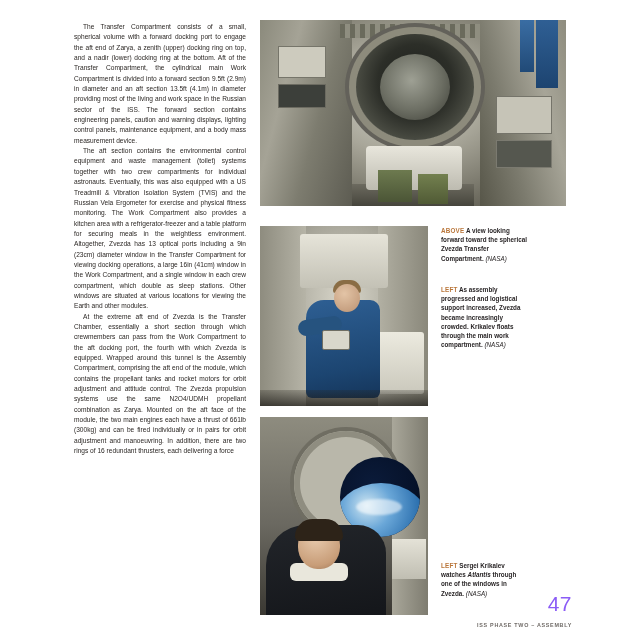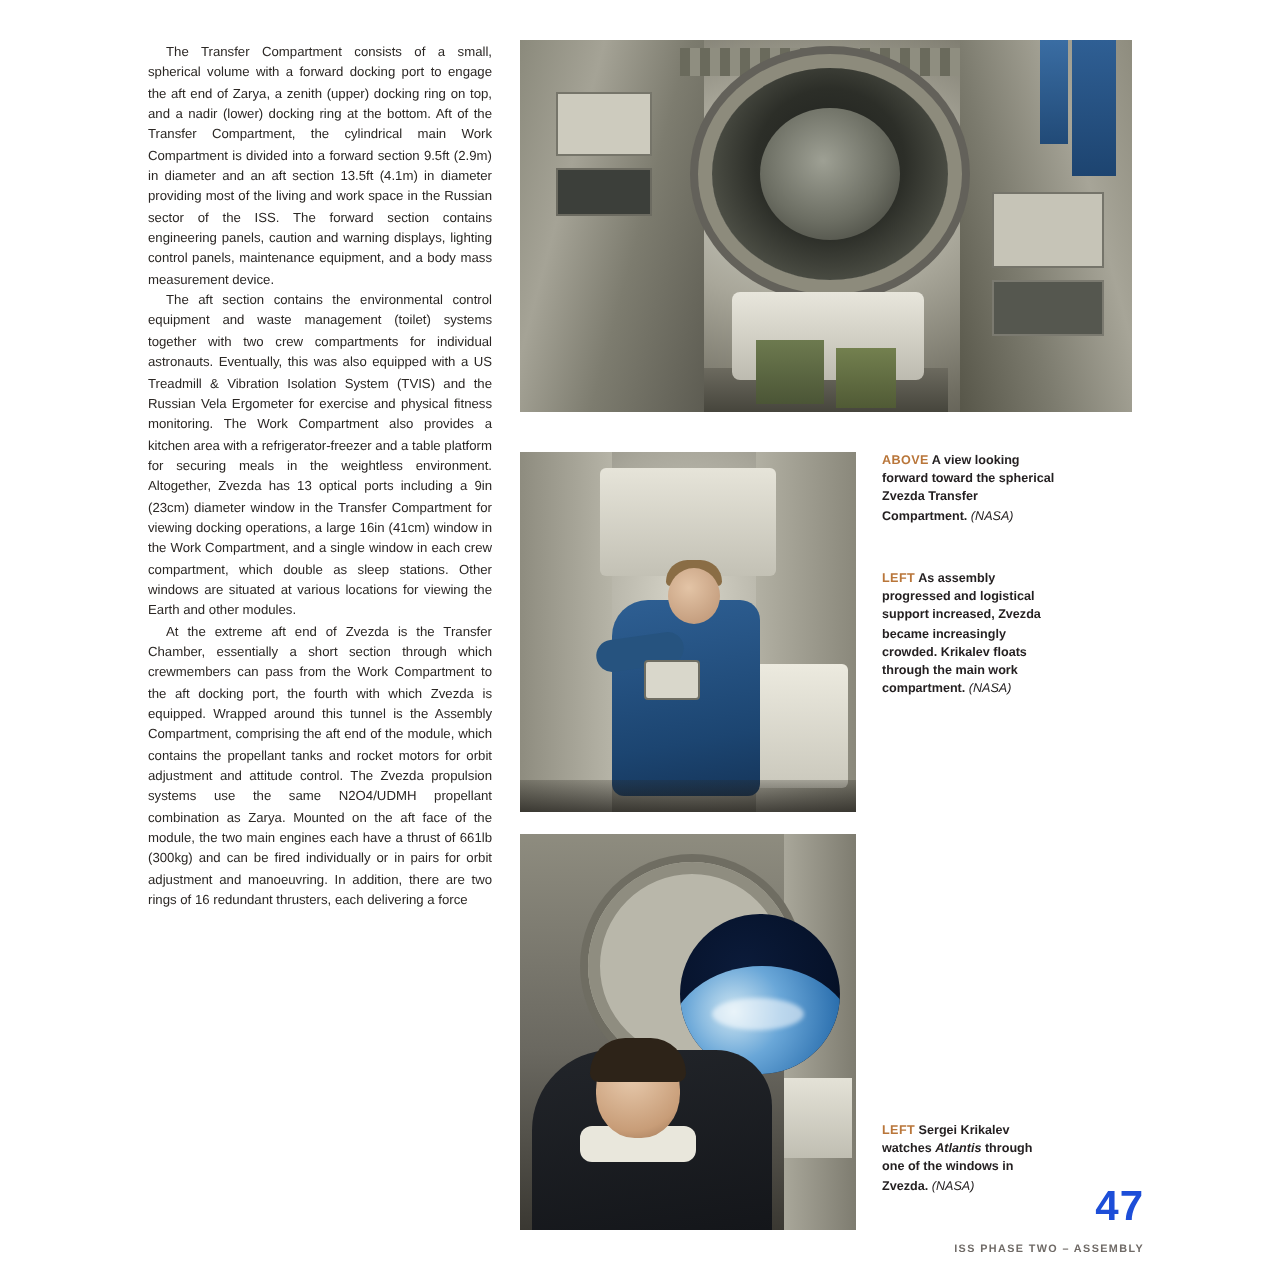--- a/index.html
+++ b/index.html
@@ -70,22 +70,22 @@
   }
   .cap-bold { font-weight: bold; }
   .cap-ital { font-style: italic; }
 
   
   .folio-num {
     position: absolute;
     right: 72px;
     top: 592px;
     font-size: 21px;
-    font-weight: bold;
-    color: #1d4ed8;
+    font-weight: normal;
+    color: #8b5cf6;
     letter-spacing: 0.5px;
   }
   .folio-text {
     position: absolute;
     right: 72px;
     top: 622px;
     font-size: 5.4px;
     font-weight: bold;
     letter-spacing: 0.7px;
     color: #6f6a66;

